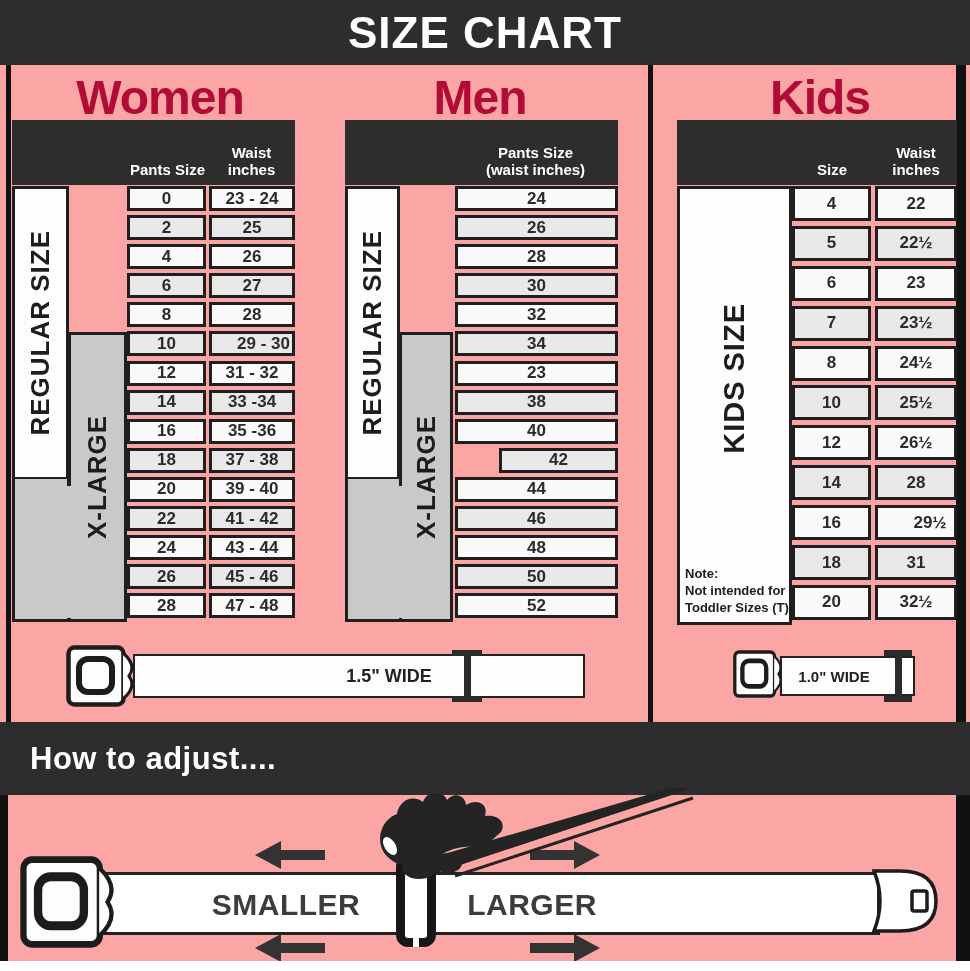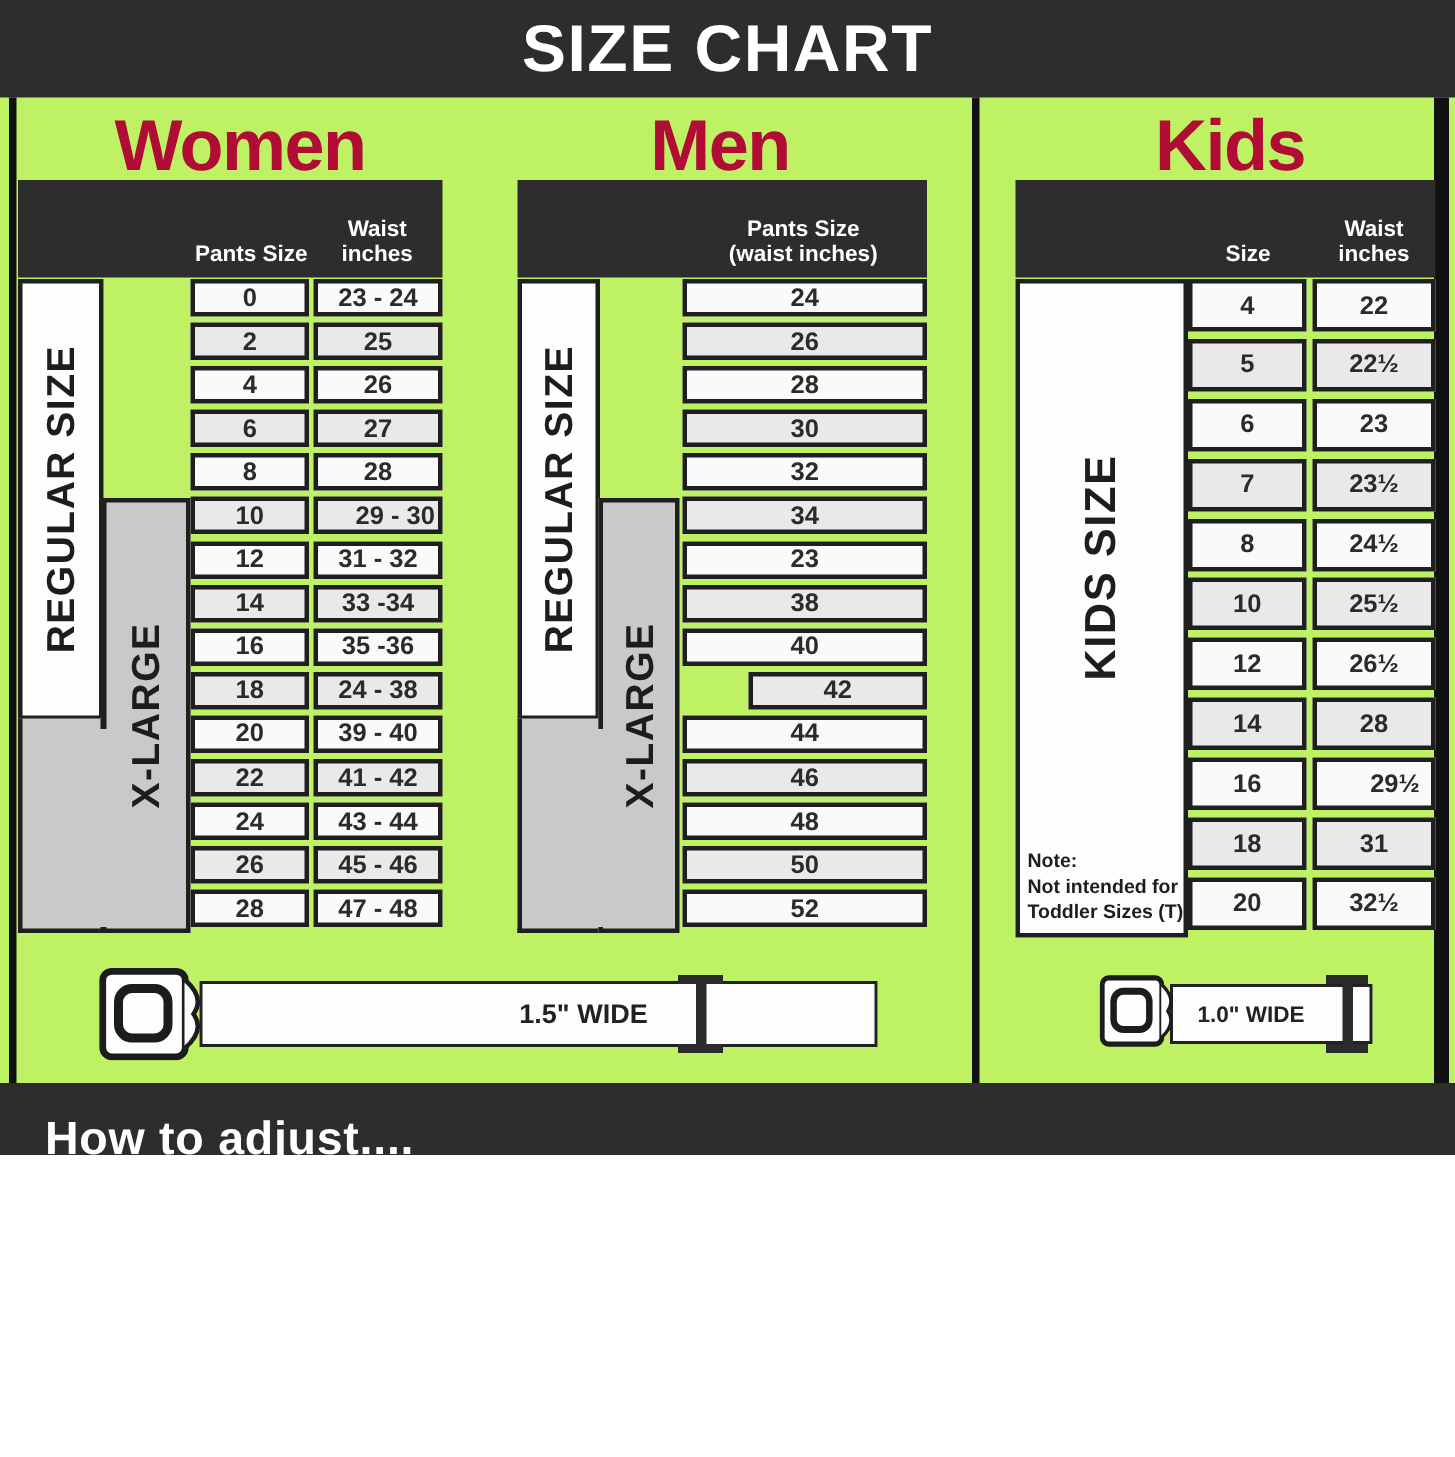--- a/index.html
+++ b/index.html
@@ -1,17 +1,17 @@
 <!DOCTYPE html>
 <html><head>
 <meta charset="utf-8">
 <style>
   * { margin:0; padding:0; box-sizing:border-box; }
   html,body { width:970px; height:971px; background:#fff; font-family:"Liberation Sans",sans-serif; }
-  #app { position:relative; width:970px; height:770px; background:#bef264; overflow:hidden;text-decoration:underline; }
+  #app { position:relative; width:970px; height:961px; background:#fca5a5; overflow:hidden;text-decoration:underline; }
 
   
   .title-bar { position:absolute; left:0; top:0; width:970px; height:65px; background:#2d2d2d;
                display:flex; align-items:center; justify-content:center; }
   .title-bar h1 { color:#fff; font-size:44px; font-weight:bold; letter-spacing:1px; }
 
   
   .vborder { position:absolute; background:#111; }
   .b-left   { left:6px;  top:65px; width:5px;  height:657px; }
   .b-mid    { left:648px;top:65px; width:5px;  height:657px; }
@@ -173,21 +173,21 @@
         <div class="cell" style="width:86px;">33 -34</div>
       </div>
 
       <div class="trow">
         <div class="cell" style="width:79px;">16</div>
         <div class="cell" style="width:86px;">35 -36</div>
       </div>
 
       <div class="trow">
         <div class="cell" style="width:79px;">18</div>
-        <div class="cell" style="width:86px;">24 - 38</div>
+        <div class="cell" style="width:86px;">37 - 38</div>
       </div>
 
       <div class="trow">
         <div class="cell" style="width:79px;">20</div>
         <div class="cell" style="width:86px;">39 - 40</div>
       </div>
 
       <div class="trow">
         <div class="cell" style="width:79px;">22</div>
         <div class="cell" style="width:86px;">41 - 42</div>

